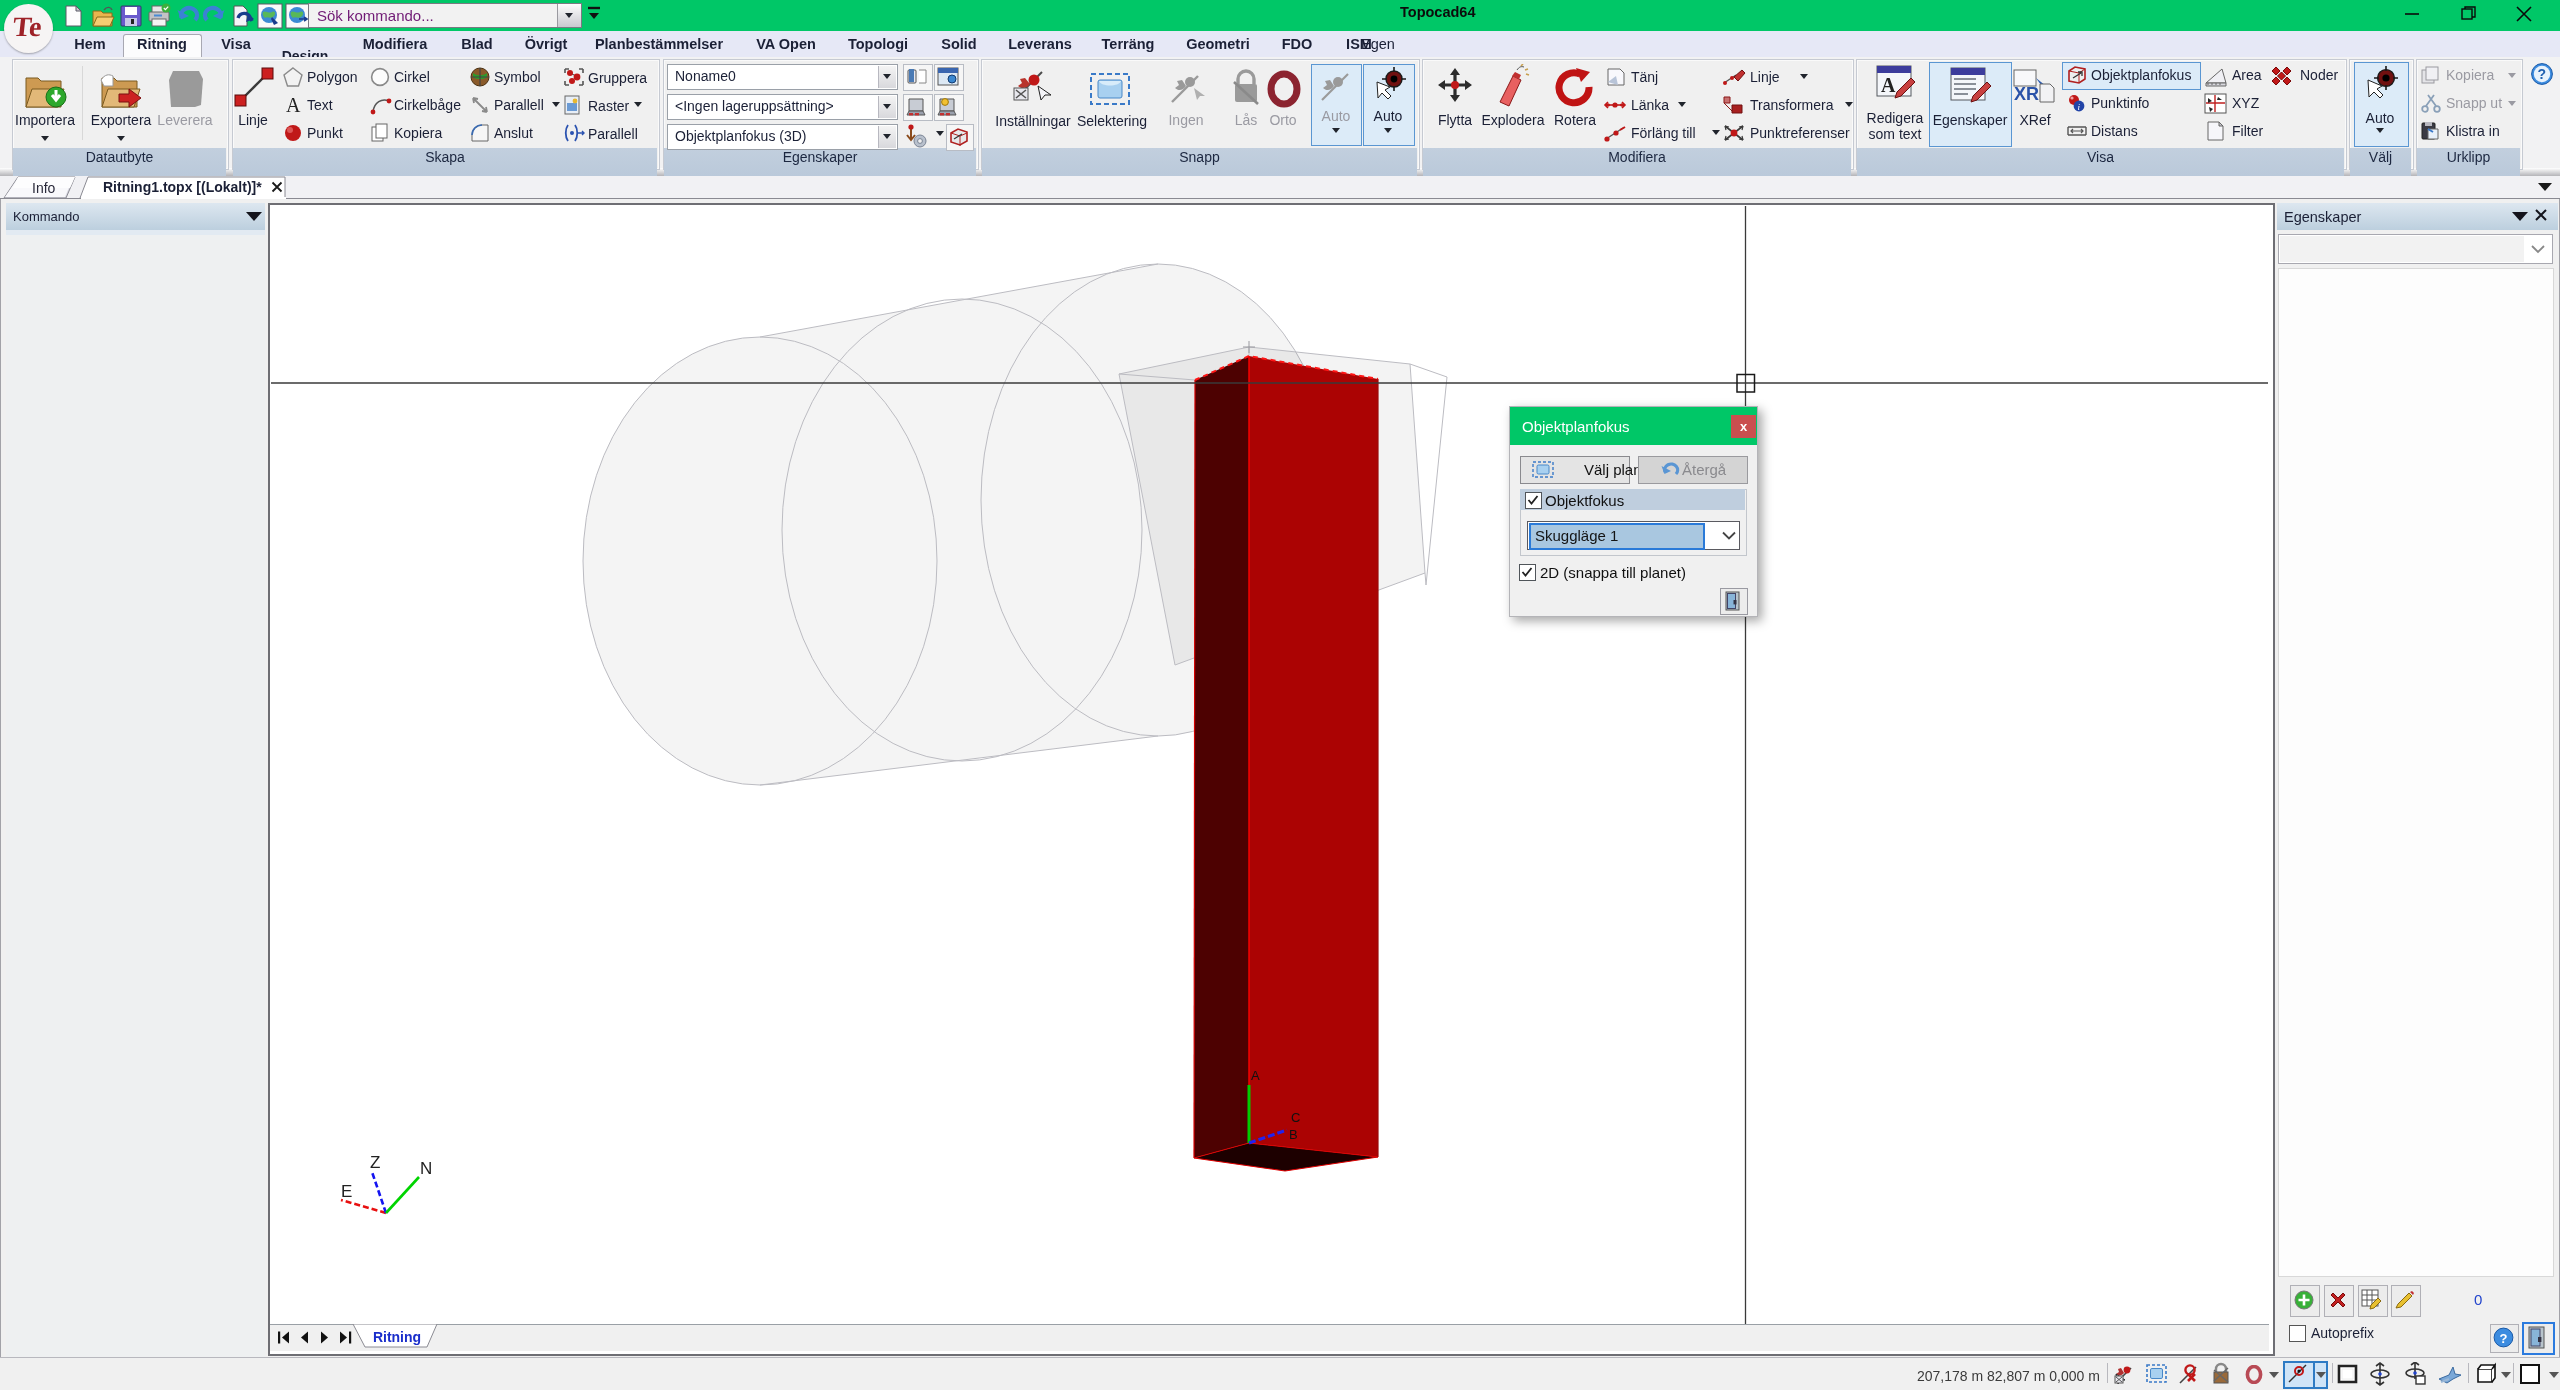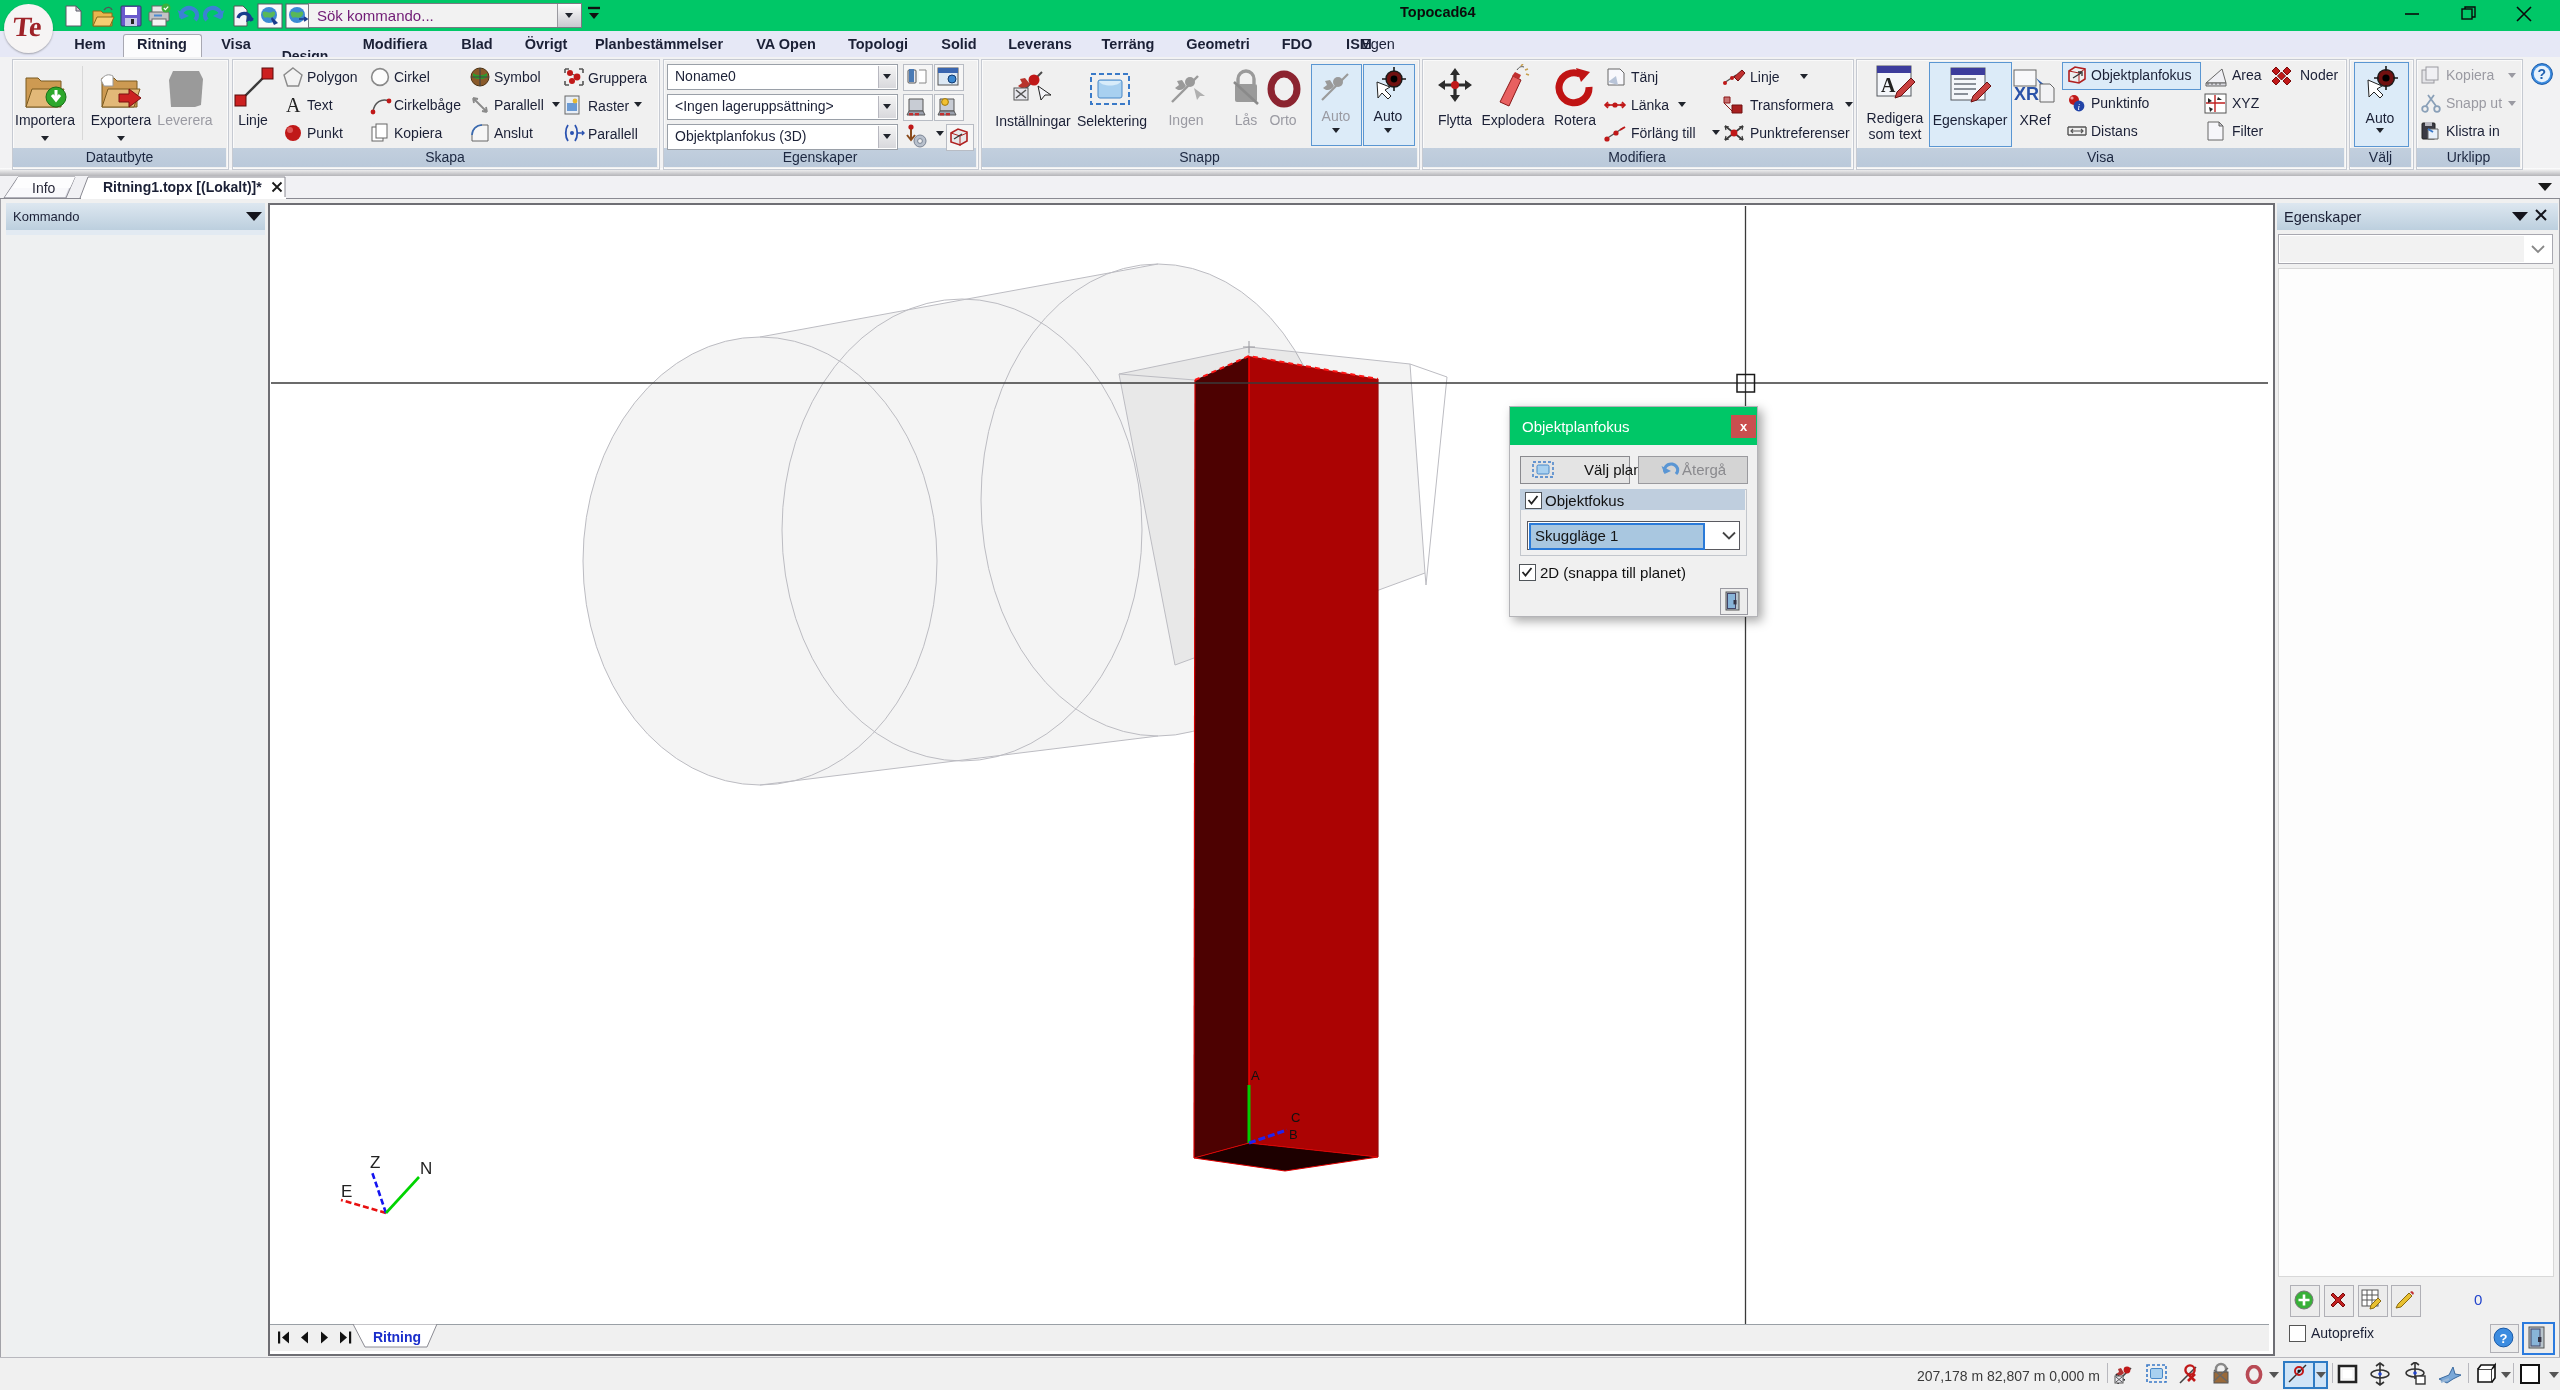--- a/index.html
+++ b/index.html
@@ -1,21 +1,21 @@
 <!DOCTYPE html>
 <html><head>
 <meta charset="utf-8">
 <style>
 html,body{margin:0;padding:0;}
 #app{position:relative;width:2560px;height:1390px;background:#f0f0f0;overflow:hidden;box-shadow:inset 0 0 0 1px #a2a2a8;
   font-family:"Liberation Sans",sans-serif;color:#1b2036;}
 .abs{position:absolute;}
 .t{position:absolute;font-size:14px;color:#1b2036;white-space:nowrap;}
 .tc{position:absolute;font-size:14px;color:#1b2036;white-space:nowrap;text-align:center;}
-.cap{position:absolute;height:19px;background:linear-gradient(#c2cfde,#bac9da);color:#1c2740;font-size:14px;text-align:center;line-height:19px;}
+.cap{position:absolute;height:28px;background:linear-gradient(#c2cfde,#bac9da);color:#1c2740;font-size:14px;text-align:center;line-height:19px;}
 .grp{position:absolute;top:59px;height:109px;border:1px solid #c6cad2;background:#f0f0f0;box-shadow:inset 0 0 0 1px #fafafa;}
 .vsep{position:absolute;width:1px;background:#d8d8d8;}
 .dn{width:0;height:0;border-left:4px solid transparent;border-right:4px solid transparent;border-top:5px solid #20242c;position:absolute;}
 .combo{position:absolute;background:#fff;border:1px solid #9aa0a8;}
 .cbtn{position:absolute;right:1px;top:1px;bottom:1px;width:17px;background:linear-gradient(#f4f4f4,#d8d8dc);border-left:1px solid #b8b8c0;}
 .cbtn:after{content:"";position:absolute;left:4px;top:8px;border-left:4px solid transparent;border-right:4px solid transparent;border-top:5px solid #20242c;}
 </style>
 </head>
 <body>
 <div id="app">

